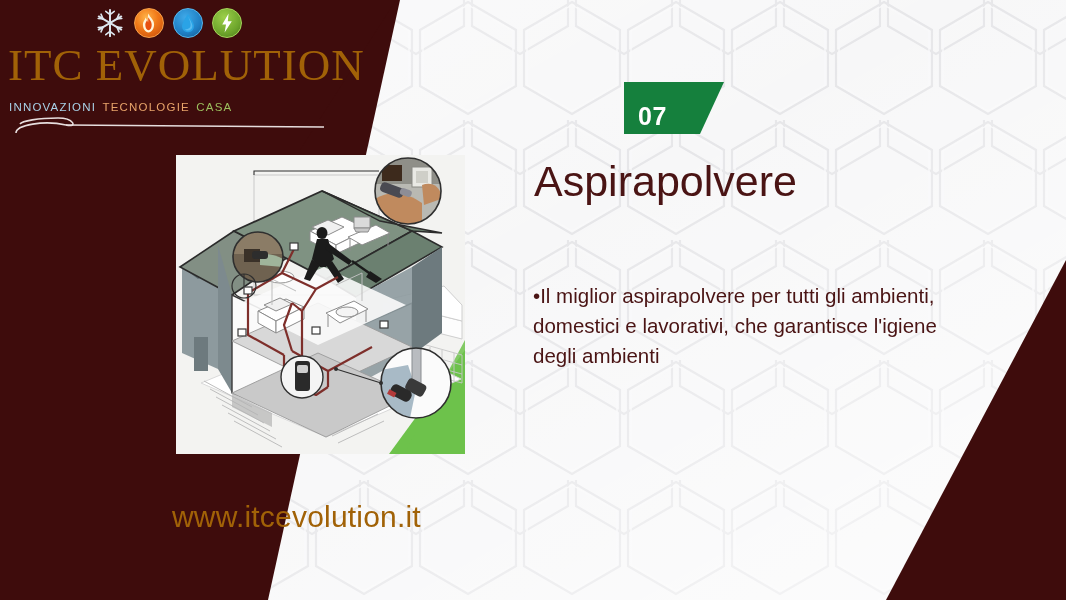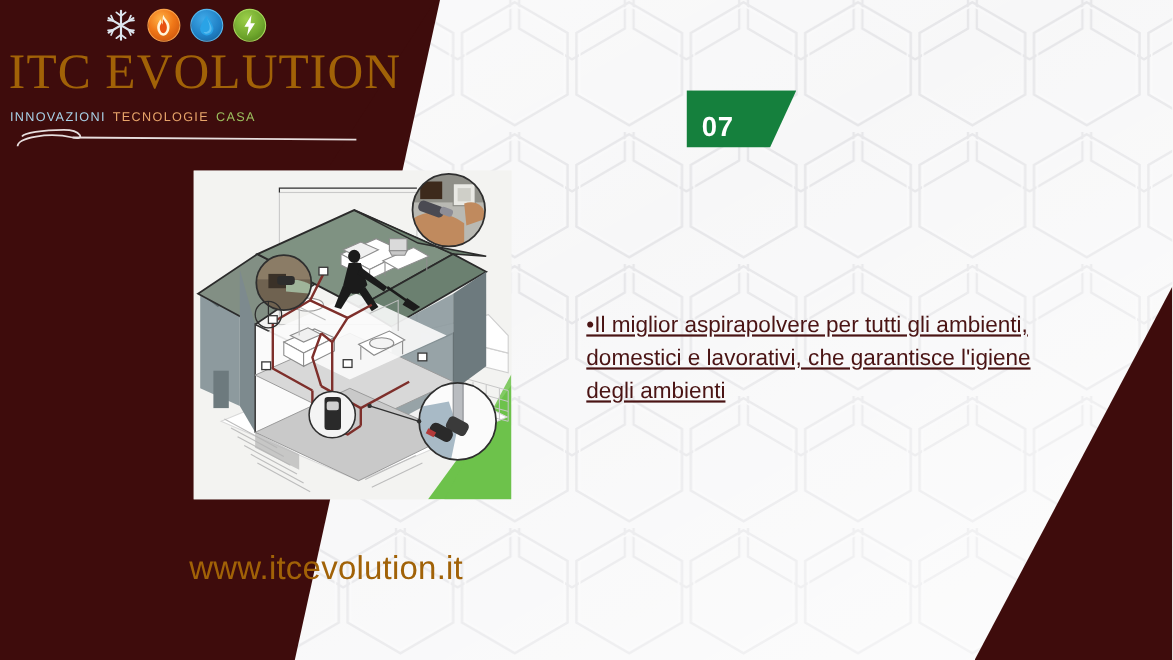--- a/index.html
+++ b/index.html
@@ -120,21 +120,20 @@
     position:absolute; left:534px; top:155px;
     width:430px;
     font-size:43px; line-height:53px;
     color:#4a1414; font-weight:400;
   }
   .body-text {
     position:absolute; left:533px; top:281px;
     width:420px;
     font-size:20.5px; line-height:30px;
     color:#4a1414;
-    text-decoration:underline;
   }
 </style>
 </head>
 <body>
 
 <div id="slide">
 
   <div class="hex-bg">
     <svg viewBox="0 0 1066 600" preserveAspectRatio="none" aria-hidden="true">
       <defs>
@@ -447,17 +446,18 @@
     </svg>
   </div>
 
   <div class="website">www.itcevolution.it</div>
 
   <div class="badge">
     <span>07</span>
   </div>
 
   <div class="title">
+    <div>Aspirapolvere</div>
   </div>
 
   <div class="body-text">•Il miglior aspirapolvere per tutti gli ambienti, domestici e lavorativi, che garantisce l'igiene degli ambienti</div>
 
 </div>
 
 </body></html>

